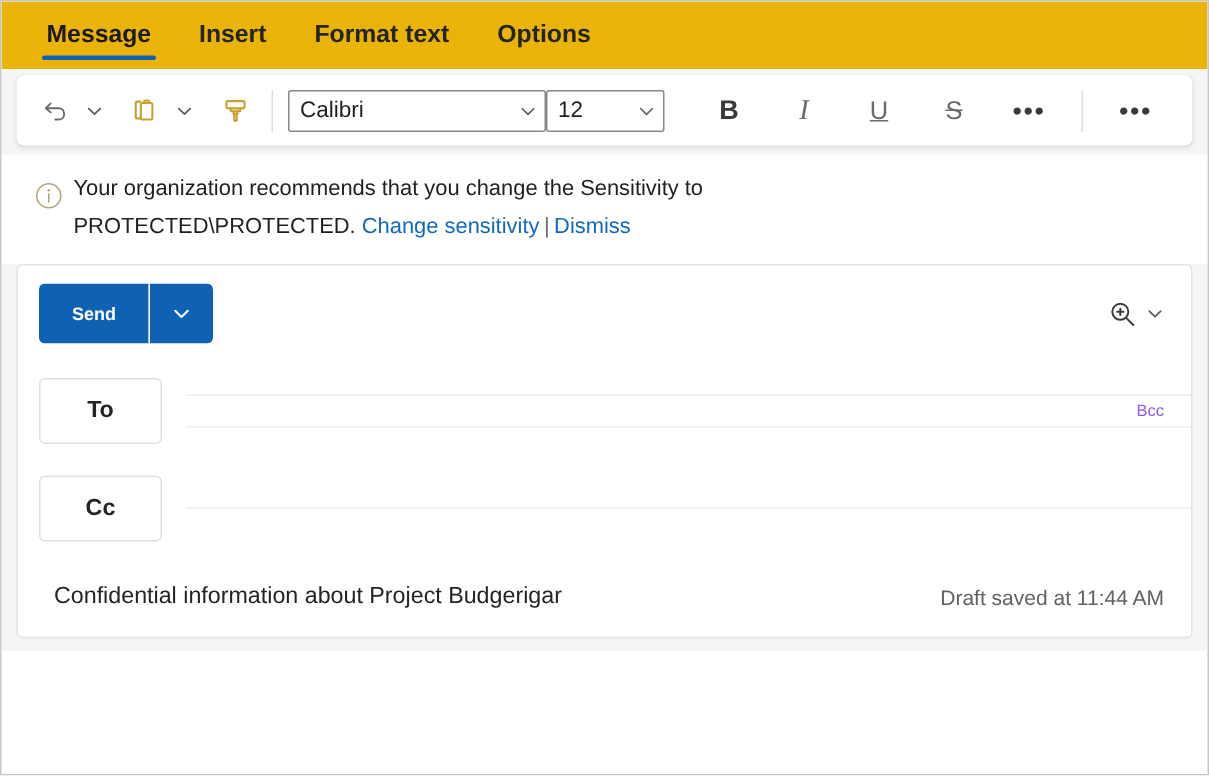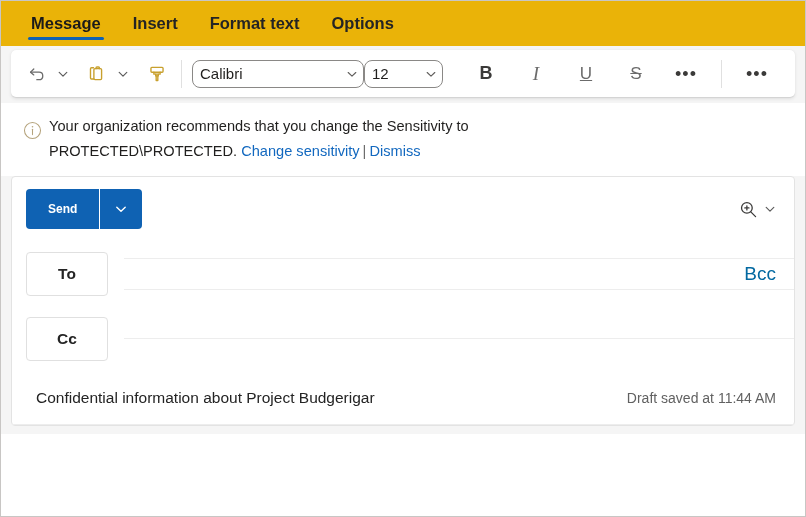--- a/index.html
+++ b/index.html
@@ -103,21 +103,21 @@
     width: 1px;
     height: 28px;
     background: #e0e0e0;
     margin: 0 8px;
   }
   .tb-gap { width: 8px; }
 
   .combo {
     height: 28px;
     border: 1px solid #8a8886;
-    border-radius: 8px;
+    border-radius: 2px;
     display: flex;
     align-items: center;
     background: #ffffff;
     box-sizing: border-box;
     cursor: pointer;
   }
   .combo .combo-text {
     flex: 1;
     font-size: 15px;
     color: #201f1e;
@@ -268,22 +268,22 @@
     border-bottom: 1px solid #ededed;
     display: flex;
     align-items: center;
     justify-content: flex-end;
     padding-right: 12px;
     box-sizing: border-box;
     cursor: text;
   }
   .rcpt-row.first .rcpt-field { border-top: 1px solid #ededed; }
   .bcc-btn {
-    font-size: 19px;
-    color: #0369a1;
+    font-size: 11px;
+    color: #8b5cf6;
     cursor: pointer;
     padding: 4px 6px;
     border-radius: 3px;
   }
 
   
   .subject-row {
     display: flex;
     align-items: center;
     height: 54px;

